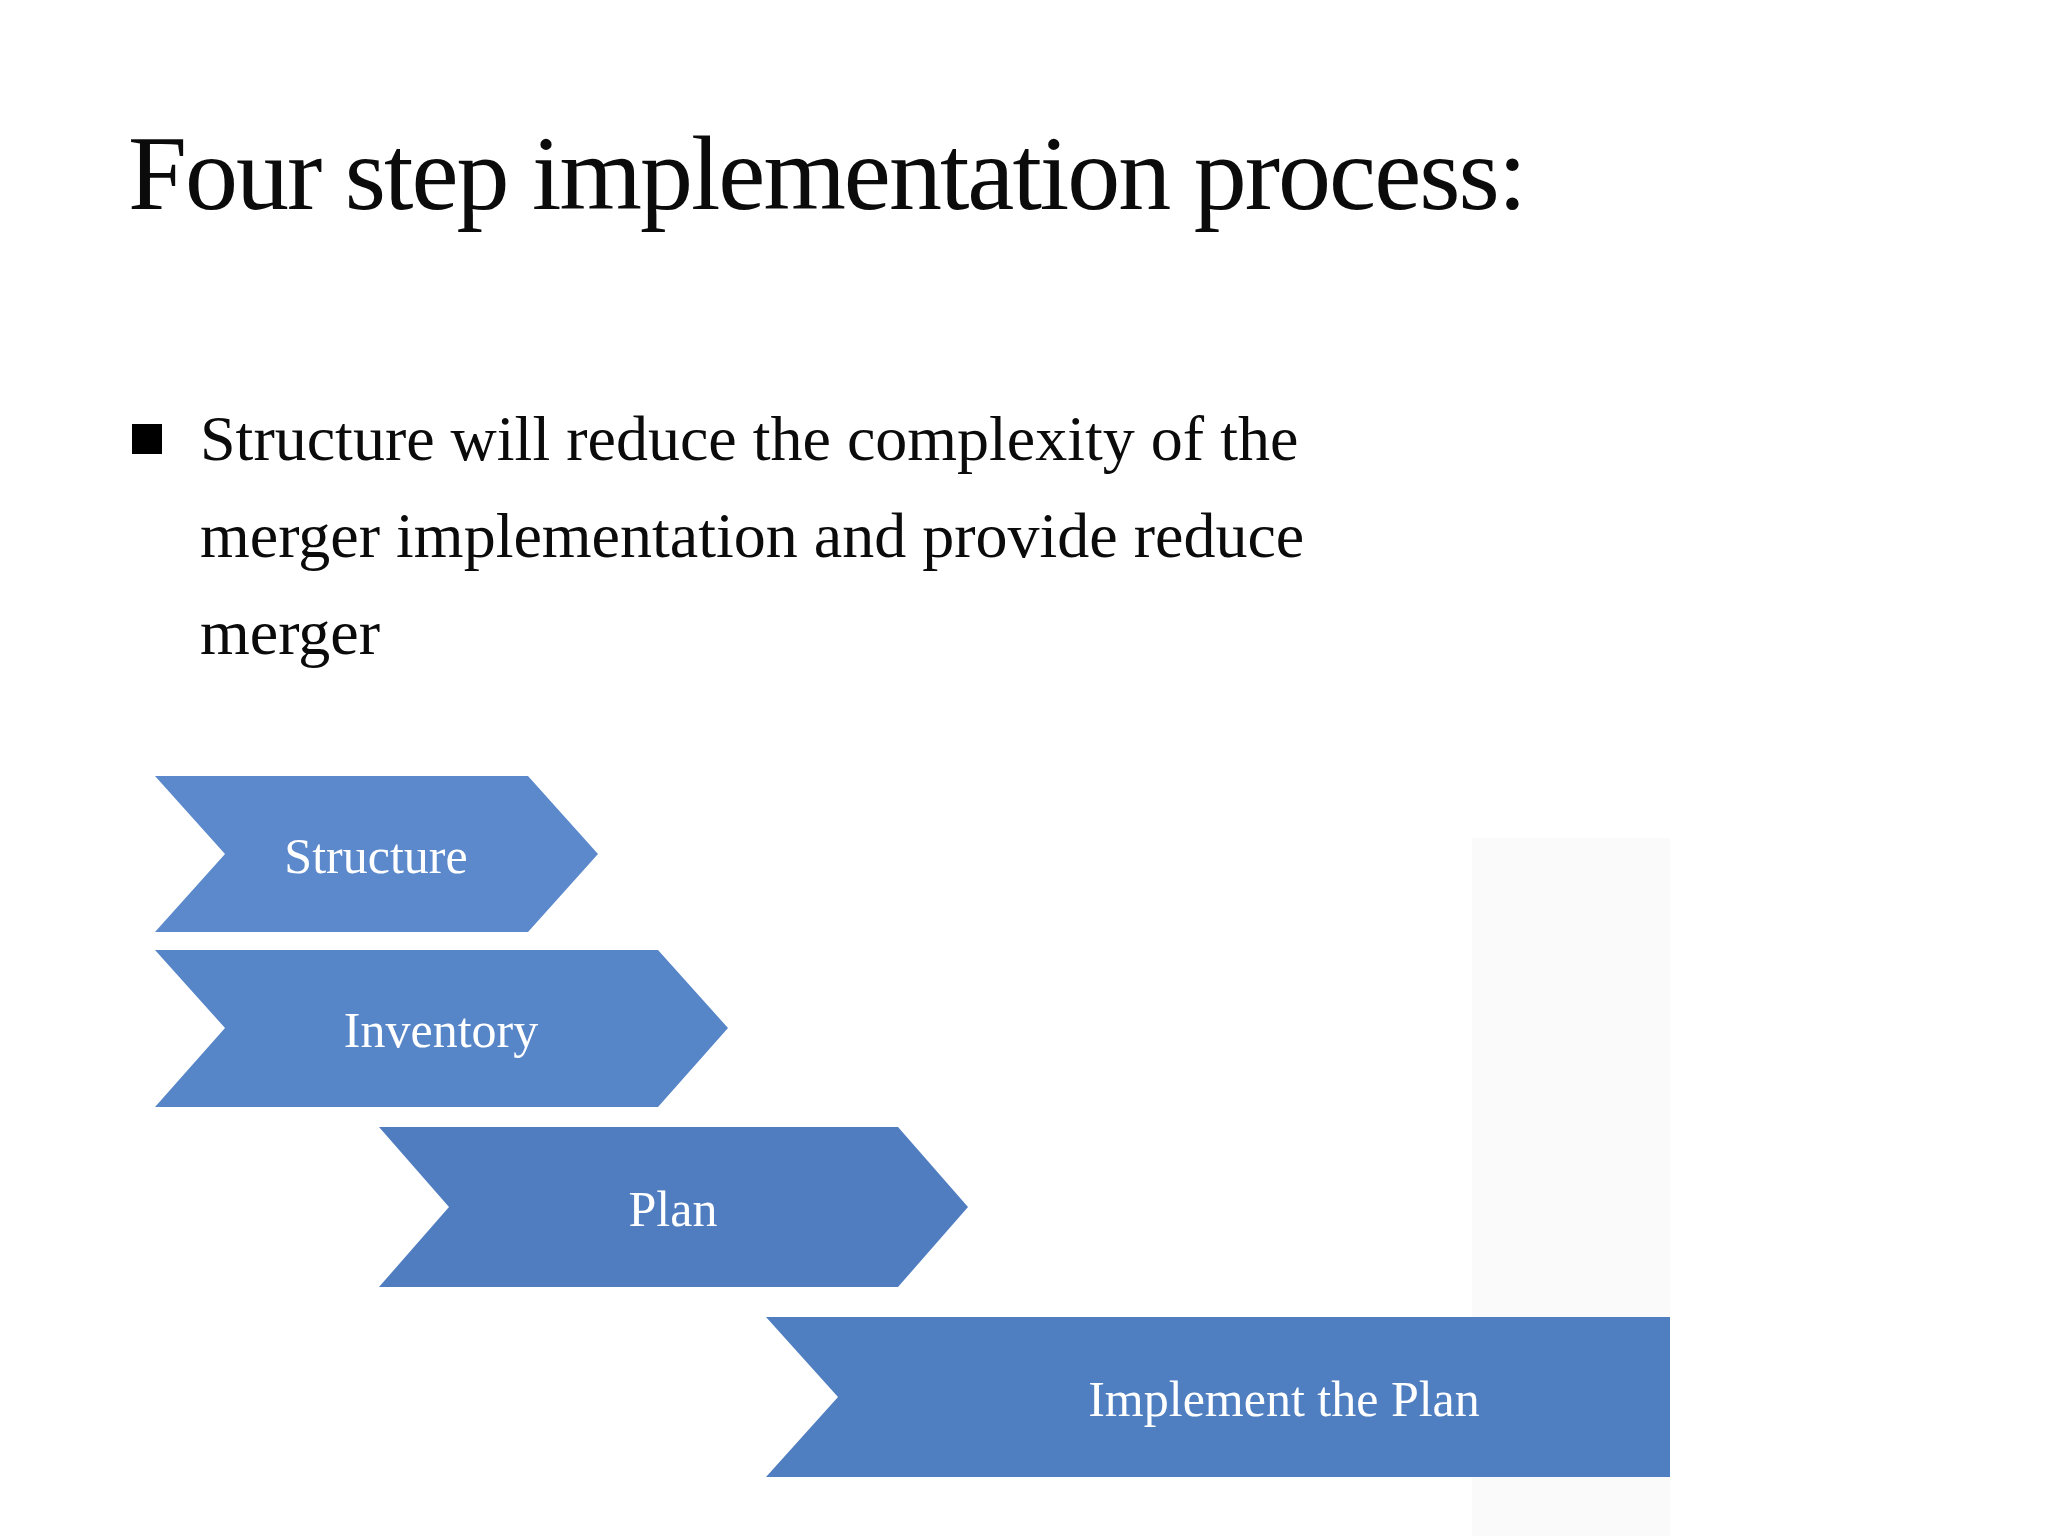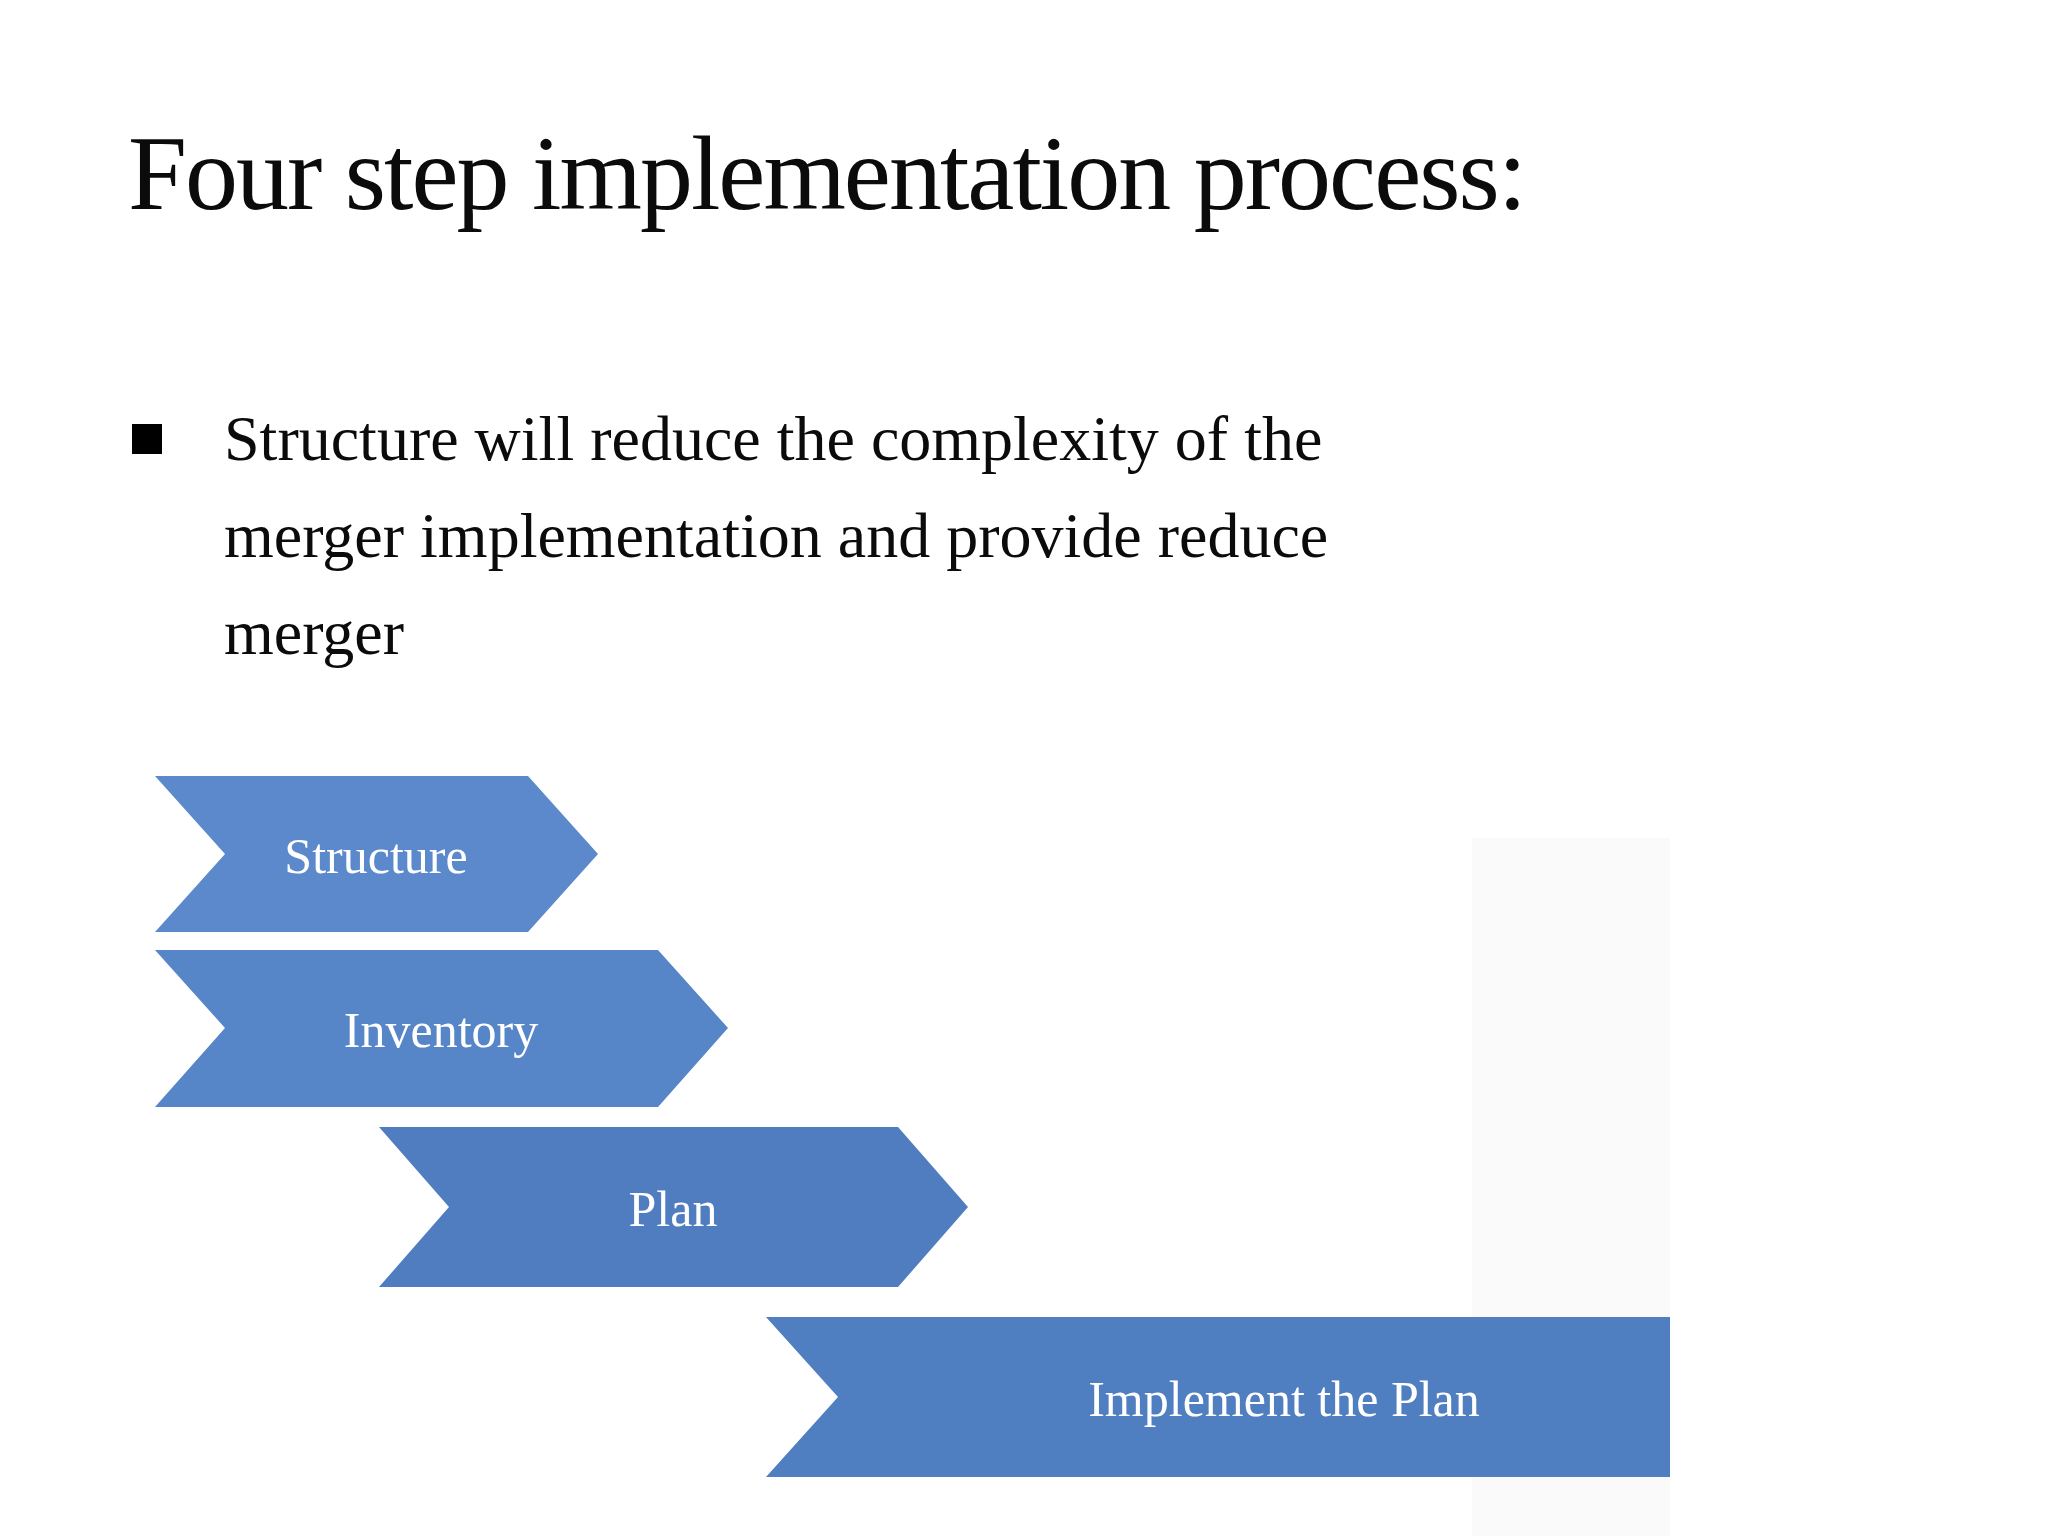--- a/index.html
+++ b/index.html
@@ -47,21 +47,20 @@
     position: absolute;
     left: 200px;
     top: 390px;
     width: 1600px;
     font-size: 64px;
     line-height: 97px;
     color: #0b0b0b;
   }
   .bullet-text .line {
     white-space: nowrap;
-    margin-left: 24px;
   }
   svg.diagram {
     position: absolute;
     left: 0;
     top: 0;
     width: 2048px;
     height: 1536px;
   }
   svg.diagram text {
     fill: #ffffff;

